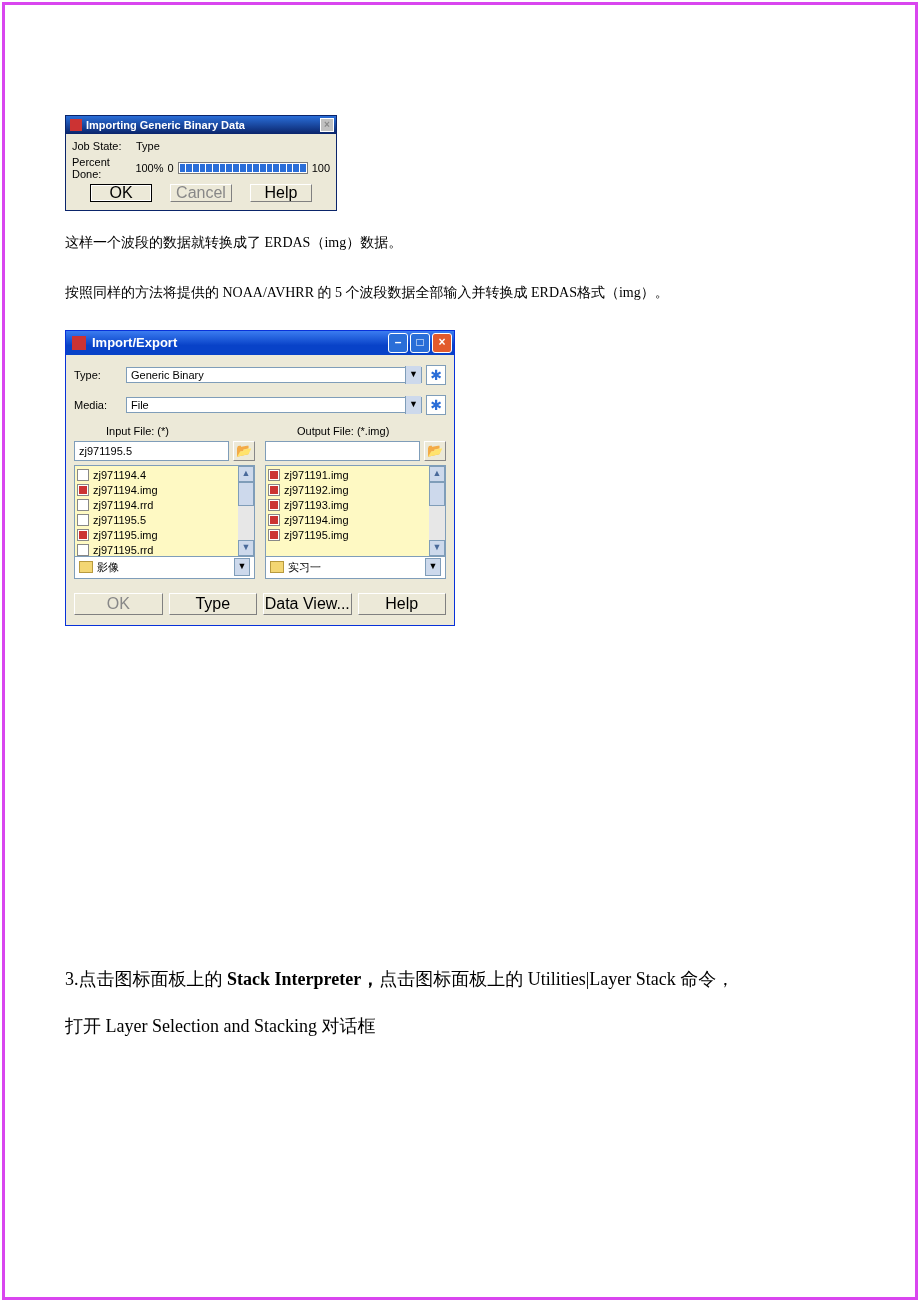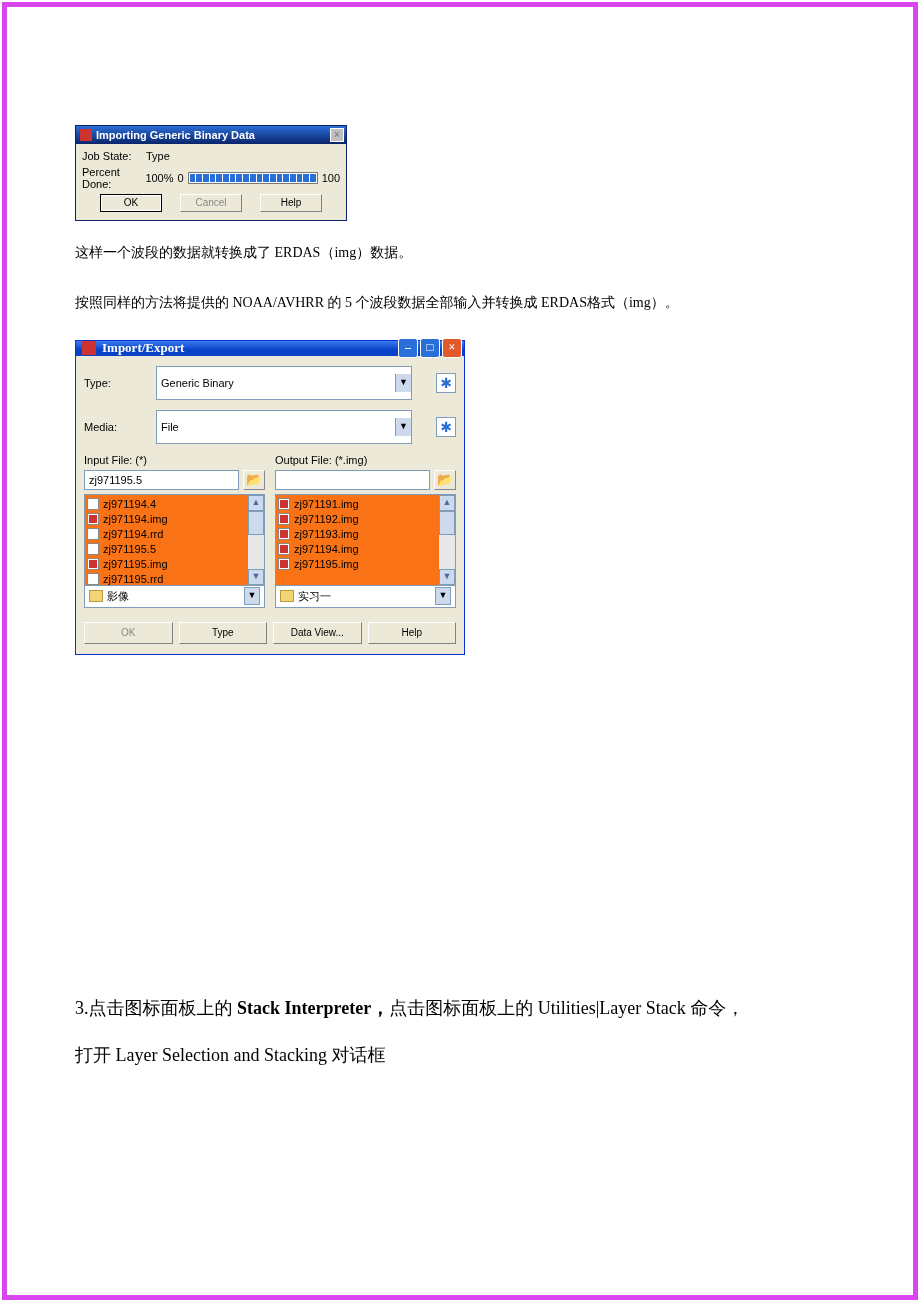--- a/index.html
+++ b/index.html
@@ -3,23 +3,23 @@
 <meta charset="utf-8">
 <style>
   * { box-sizing: border-box; }
   body {
     margin: 0;
     background: #fff;
     font-family: "SimSun", "宋体", serif;
     width: 920px;
   }
   .page {
-    border: 5px solid #d946ef;
+    border: 3px solid #d946ef;
     margin: 2px;
-    padding: 8px;
+    padding: 0;
     min-height: 1298px;
     position: relative;
   }
   .content {
     padding: 0 60px 60px 60px;
   }
 
   
   .dlg1 {
     width: 272px;
@@ -85,21 +85,21 @@
     margin-top: 4px;
   }
   .win-btn {
     min-width: 62px;
     height: 18px;
     border: 1px solid #808080;
     border-top-color: #fff;
     border-left-color: #fff;
     background: #ece9d8;
     font-family: Tahoma, Arial, sans-serif;
-    font-size: 10px;
+    font-size: 16px;
     text-align: center;
     line-height: 16px;
     color: #000;
   }
   .win-btn.default { border: 1px solid #000; box-shadow: inset 0 0 0 1px #fff; }
   .win-btn.disabled { color: #888; }
 
   .body-text {
     font-size: 14px;
     line-height: 2.6;
@@ -113,27 +113,26 @@
     border: 1px solid #0831d9;
     background: #ece9d8;
     font-family: Tahoma, Arial, sans-serif;
     font-size: 11px;
     color: #000;
     margin-top: 18px;
   }
   .dlg2-title {
     display: flex;
     align-items: center;
-    height: 15px;
+    height: 24px;
     background: linear-gradient(#3b7cf0, #0842c8 60%, #0842c8);
     color: #fff;
     padding: 0 2px 0 6px;
     font-weight: bold;
     font-size: 13px;
-    font-family: Liberation Serif, serif;
   }
   .dlg2-title .app-icon {
     width: 14px; height: 14px;
     background: #cc3333;
     margin-right: 6px;
   }
   .title-btns { margin-left: auto; display: flex; gap: 2px; }
   .title-btns div {
     width: 20px; height: 20px;
     border: 1px solid #fff;
@@ -150,26 +149,26 @@
   .dlg2-body {
     padding: 10px 8px;
   }
   .radio-row {
     text-align: center;
     margin-bottom: 10px;
   }
   .radio-row label { margin: 0 8px; }
   .radio-row input { vertical-align: middle; }
   .combo-row {
-    display: flex; align-items: center; gap: 24px; margin-bottom: 10px;
+    display: flex; align-items: center; gap: 4px; margin-bottom: 10px;
   }
   .combo-row .clbl { width: 48px; }
   .combo {
     flex: 1;
-    height: 34px;
+    height: 16px;
     border: 1px solid #7f9db9;
     background: #fff;
     display: flex;
     align-items: center;
     padding: 0 0 0 4px;
     font-size: 11px;
   }
   .combo .dd {
     margin-left: auto;
     width: 16px; height: 18px;
@@ -187,21 +186,21 @@
     color: #2a6ed8;
     text-align: center;
     line-height: 18px;
     font-size: 14px;
   }
   .io-cols {
     display: flex;
     gap: 10px;
   }
   .io-col { flex: 1; display: flex; flex-direction: column; }
-  .io-col .hdr { margin-bottom: 4px; }
+  .io-col .hdr { margin-bottom: 4px; margin-left: 32px; }
   .path-row { display: flex; gap: 4px; margin-bottom: 4px; }
   .path-input {
     flex: 1;
     height: 20px;
     border: 1px solid #7f9db9;
     background: #fff;
     padding: 0 4px;
     font-family: Tahoma, Arial, sans-serif;
     font-size: 11px;
   }
@@ -211,21 +210,21 @@
     border-top-color: #fff;
     border-left-color: #fff;
     background: #ece9d8;
     text-align: center;
     line-height: 18px;
     color: #c8a030;
     font-size: 13px;
   }
   .file-list {
     border: 1px solid #7f9db9;
-    background: #f97316;
+    background: #fef9c3;
     height: 92px;
     display: flex;
     overflow: hidden;
   }
   .file-list-inner {
     flex: 1;
     padding: 2px;
     overflow: hidden;
   }
   .file-item {

